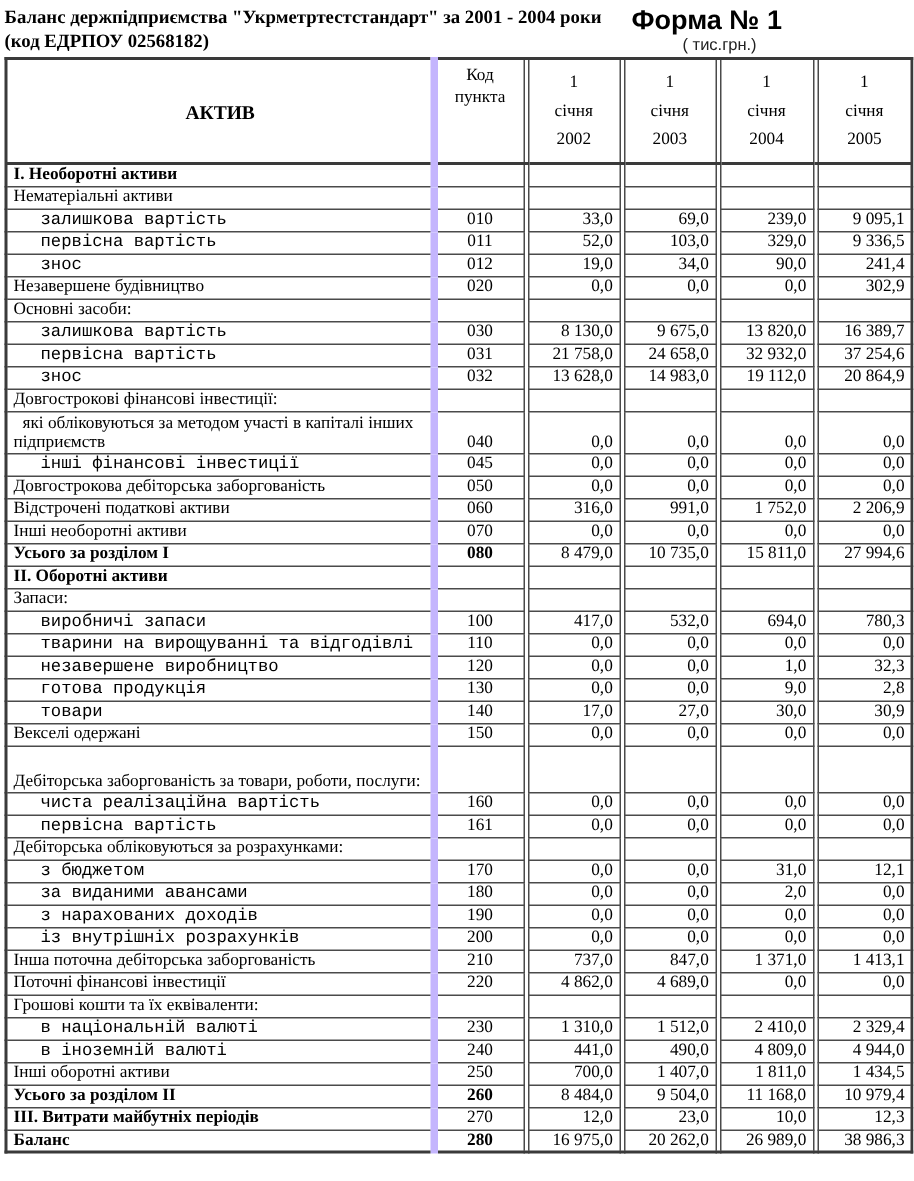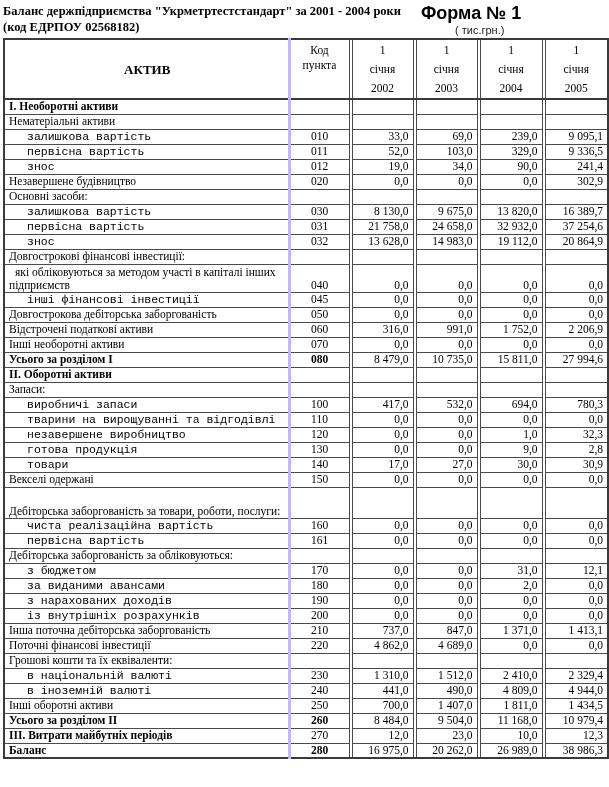--- a/index.html
+++ b/index.html
@@ -26,29 +26,29 @@
   }
 
   
   table {
     border-collapse:collapse; table-layout:fixed;
     width:604px; border:2px solid #3a3a3a;
   }
   td, th { overflow:hidden; font-size:11.5px; line-height:13px; }
 
   
-  .c-label { border-right:3px solid #c4b5fd; text-align:left; padding:0 2px 0 4px; }
+  .c-label { border-right:5px solid #c4b5fd; text-align:left; padding:0 2px 0 4px; }
   .c-code  { border-right:1px solid #4a4a4a; text-align:center; }
   .c-gap   { border:none; }
   .c-val   { border-left:1px solid #4a4a4a; border-right:1px solid #4a4a4a;
              text-align:right; padding:0 4px 0 1px; }
   tbody .c-label, tbody .c-code, tbody .c-val { border-bottom:1px solid #4a4a4a; height:15px; }
 
   
-  thead th { border-bottom:2px solid #3a3a3a; height:60px; font-weight:normal; vertical-align:middle; }
+  thead th { border-bottom:2px solid #3a3a3a; height:70px; font-weight:normal; vertical-align:middle; }
   thead th.c-gap { border-bottom:2px solid #3a3a3a; }
   thead .c-label { text-align:center; font-weight:bold; font-size:13px; }
   thead .c-code  { vertical-align:top; padding-top:3px; }
   thead .c-code span { display:block; line-height:15px; text-align:center; }
   thead .c-val   { text-align:center; padding:0; }
   thead .c-val span { display:block; line-height:19px; text-align:center; }
 
   
   tr.section .c-label  { font-weight:bold;margin-left:20px; }
   tr.section3 .c-label { font-weight:bold; }
@@ -450,21 +450,21 @@
           <td class="c-gap"></td>
           <td class="c-val">0,0</td>
           <td class="c-gap"></td>
           <td class="c-val">0,0</td>
           <td class="c-gap"></td>
           <td class="c-val">0,0</td>
           <td class="c-gap"></td>
           <td class="c-val">0,0</td>
         </tr>
         <tr class="group">
-          <td class="c-label">Дебіторська заборгованість за обліковуються:</td>
+          <td class="c-label">Дебіторська обліковуються за розрахунками:</td>
           <td class="c-code"></td>
           <td class="c-gap"></td>
           <td class="c-val"></td>
           <td class="c-gap"></td>
           <td class="c-val"></td>
           <td class="c-gap"></td>
           <td class="c-val"></td>
           <td class="c-gap"></td>
           <td class="c-val"></td>
         </tr>

